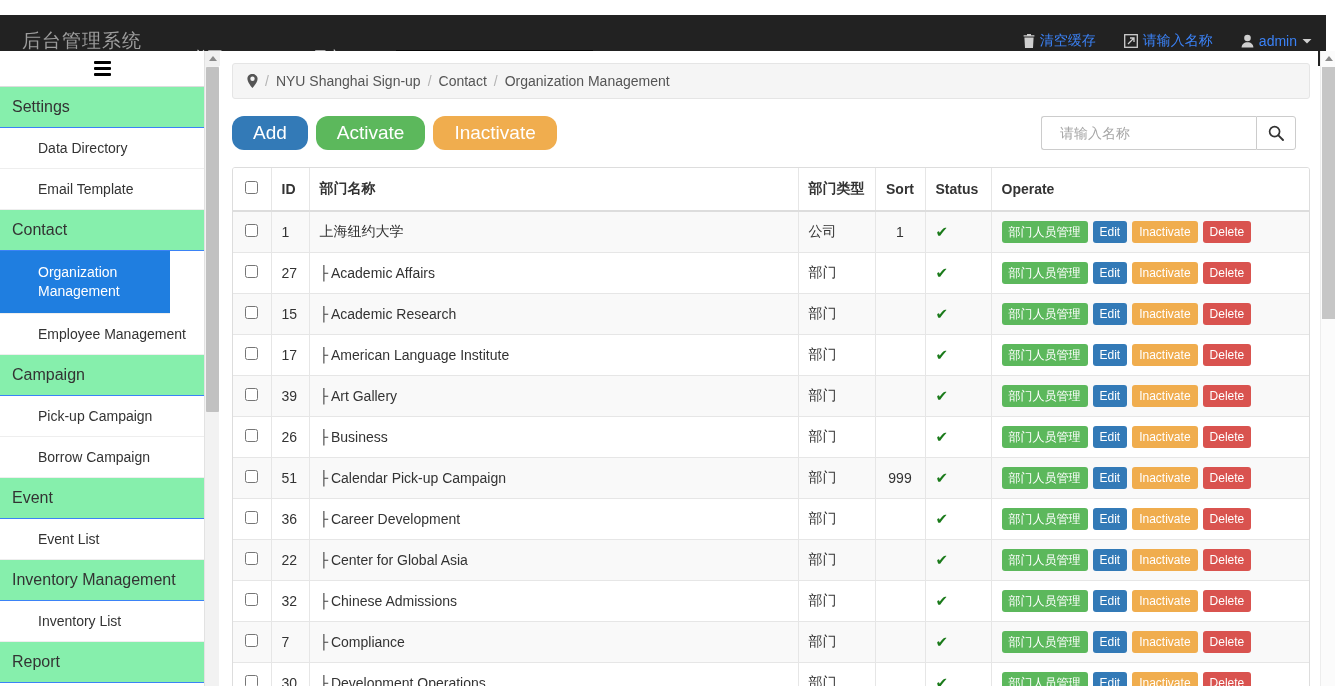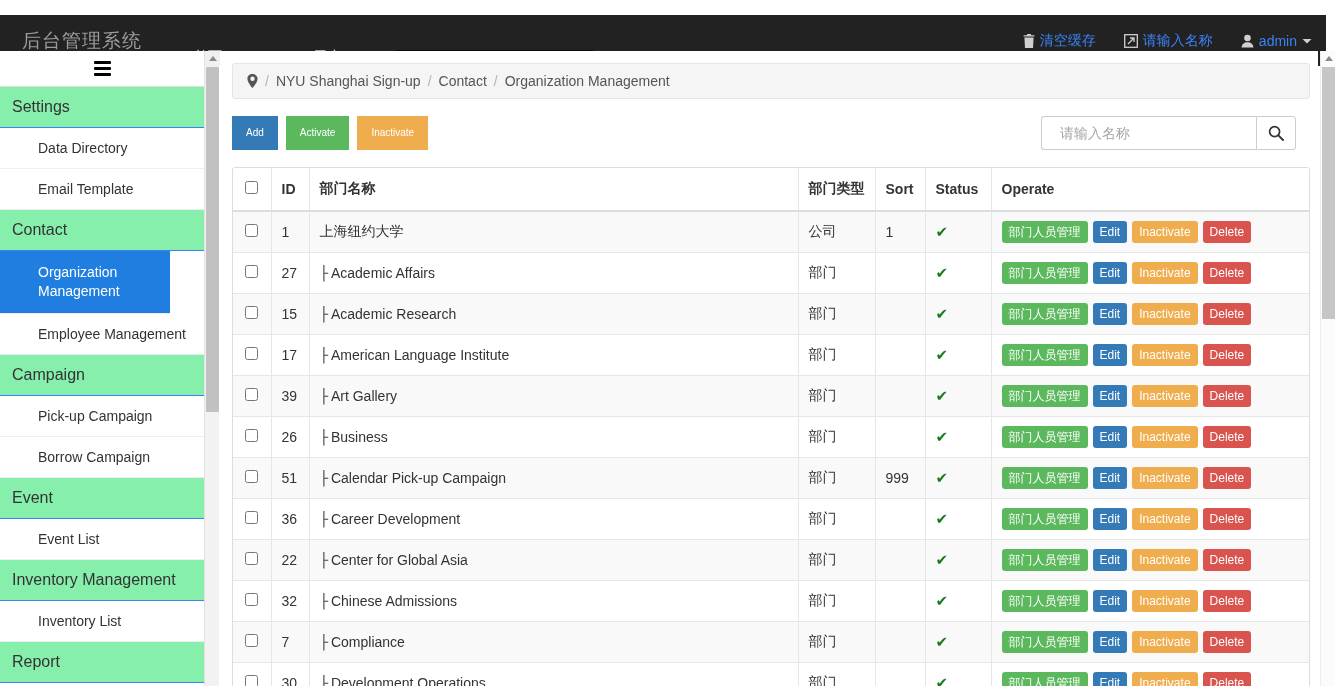--- a/index.html
+++ b/index.html
@@ -154,25 +154,25 @@
   .breadcrumb a { color: #555; text-decoration: none; cursor: pointer; }
   .breadcrumb .last { color: #555; }
 
   .toolbar {
     display: flex; align-items: center;
     margin-top: 16px;
     height: 36px;
   }
   .btn {
     border: none;
-    border-radius: 0;
+    border-radius: 12px;
     color: #fff;
-    font-size: 10px;
+    font-size: 19px;
     font-family: inherit;
-    padding: 0 14px;
+    padding: 0 21px;
     height: 34px;
     line-height: 34px;
     cursor: pointer;
     margin-right: 8px;
   }
   .btn-primary { background: #337ab7; }
   .btn-success { background: #5cb85c; }
   .btn-warning { background: #f0ad4e; }
 
   .search-box {
@@ -228,21 +228,21 @@
     color: #333;
   }
   thead th:last-child, tbody td:last-child { border-right: none; }
   tbody tr:nth-child(odd) { background: #f9f9f9; }
   tbody tr:nth-child(even) { background: #ffffff; }
 
   .col-chk { width: 38px; text-align: center; }
   .col-id { width: 38px; }
   .col-name { }
   .col-type { width: 72px; }
-  .col-sort { width: 50px; }
+  .col-sort { width: 50px; text-align: center; }
   .col-status { width: 66px; }
   .col-op { width: 318px; }
 
   input[type=checkbox] {
     width: 13px; height: 13px; margin: 0; cursor: pointer;
   }
   .tree-prefix { color: #444; margin-right: 3px; font-family: "DejaVu Sans", sans-serif; }
   .check-ok { color: #1a7a1a; font-size: 15px; }
 
   .opbtn {

